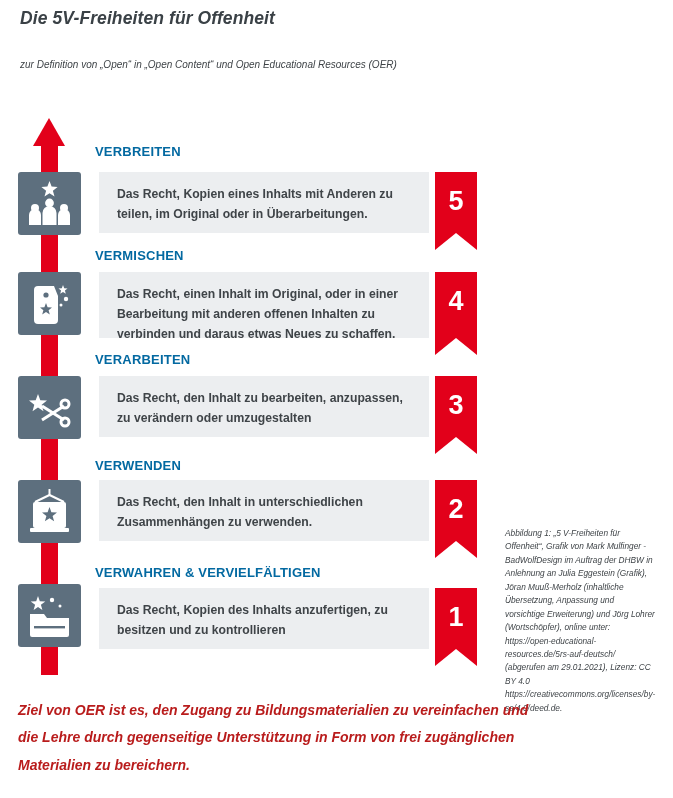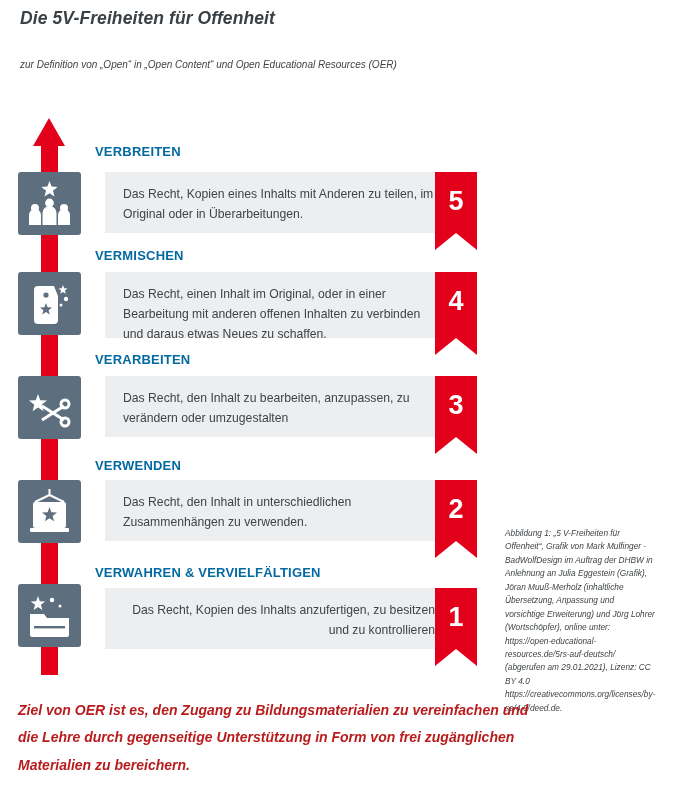--- a/index.html
+++ b/index.html
@@ -80,28 +80,29 @@
   .row-head {
     position: absolute;
     left: 95px;
     font-size: 13px;
     font-weight: bold;
     color: #0369a1;
     letter-spacing: 0.2px;
   }
   .card {
     position: absolute;
-    left: 105px;
+    left: 99px;
     width: 330px;
     background: #eceef0;
     box-sizing: border-box;
-    padding: 12px 0 12px 18px;
+    padding: 12px 16px 12px 18px;
     font-size: 12.2px;
     line-height: 1.65;
     color: #3f4448;
+    font-weight: bold;
   }
   .numtab {
     position: absolute;
     width: 42px;
     background: #e2001a;
     color: #ffffff;
     font-size: 27px;
     font-weight: bold;
     text-align: center;
     box-sizing: border-box;
@@ -236,21 +237,21 @@
       <svg width="63" height="63" viewBox="0 0 63 63">
         <polygon points="20,12 21.8,17.2 27.3,17.4 22.9,20.8 24.4,26.1 20,23 15.6,26.1 17.1,20.8 12.7,17.4 18.2,17.2" fill="#ffffff"></polygon>
         <circle cx="34" cy="16" r="2.2" fill="#ffffff"></circle>
         <circle cx="42" cy="22" r="1.5" fill="#ffffff"></circle>
         <path d="M12 30 h14 l3 4 h22 v4 H12 z" fill="#ffffff"></path>
         <path d="M12 38 h39 v13 a2 2 0 0 1 -2 2 H14 a2 2 0 0 1 -2 -2 z" fill="#ffffff"></path>
         <rect x="16" y="42" width="31" height="2.4" fill="#5d6f7e"></rect>
       </svg>
     </div>
     <div class="row-head" style="top:565px;">VERWAHREN &amp; VERVIELFÄLTIGEN</div>
-    <div class="card" style="top:588px; height:61px;text-align:right;">Das Recht, Kopien des Inhalts anzufertigen, zu besitzen und zu kontrollieren</div>
+    <div class="card" style="top:588px; height:61px;">Das Recht, Kopien des Inhalts anzufertigen, zu besitzen und zu kontrollieren</div>
     <div class="numtab" style="left:435px; top:588px; height:61px;">
       <span class="num">1</span>
       <span class="notch"></span>
     </div>
   </div>
 
   <div class="caption">Abbildung 1: „5 V-Freiheiten für Offenheit“, Grafik von Mark Mulfinger - BadWolfDesign im Auftrag der DHBW in Anlehnung an Julia Eggestein (Grafik), Jöran Muuß-Merholz (inhaltliche Übersetzung, Anpassung und vorsichtige Erweiterung) und Jörg Lohrer (Wortschöpfer), online unter: https://open-educational-resources.de/5rs-auf-deutsch/ (abgerufen am 29.01.2021), Lizenz: CC BY 4.0 https://creativecommons.org/licenses/by-sa/4.0/deed.de.</div>
 
   <div class="footer">Ziel von OER ist es, den Zugang zu Bildungsmaterialien zu vereinfachen und die Lehre durch gegenseitige Unterstützung in Form von frei zugänglichen Materialien zu bereichern.</div>
 

